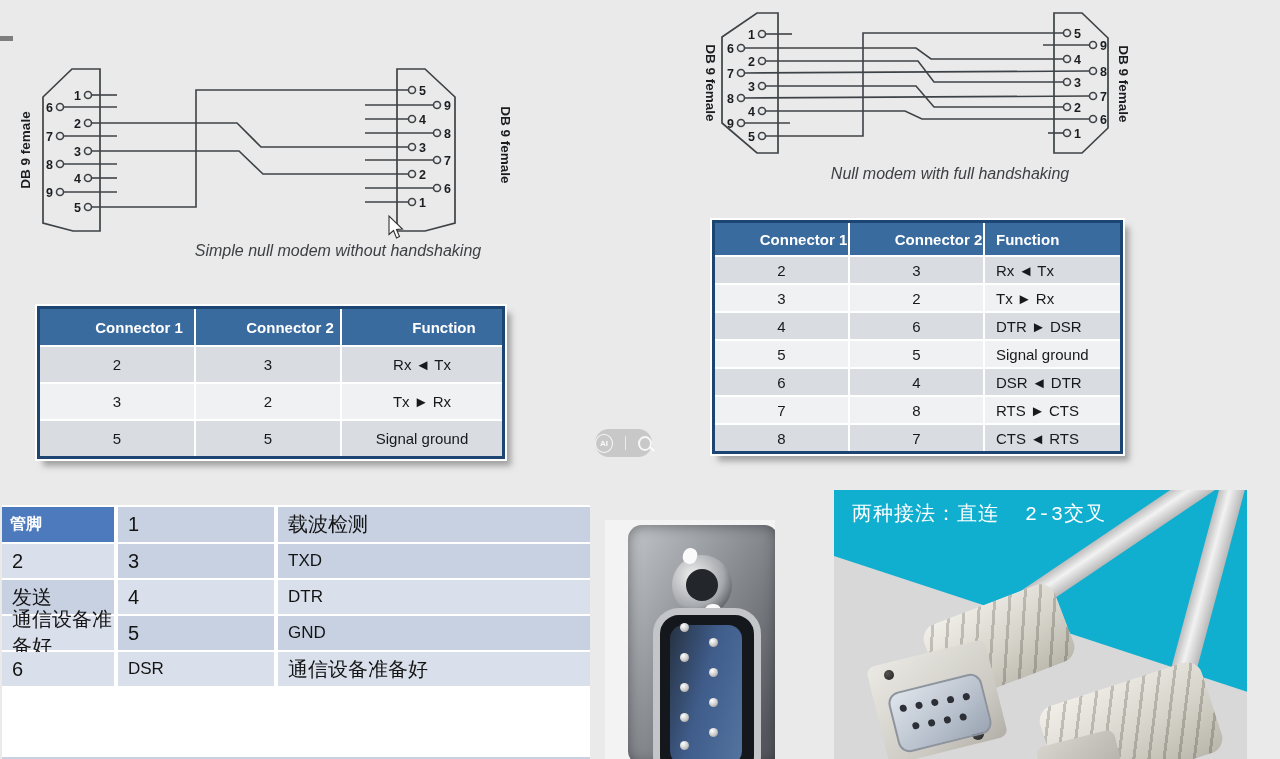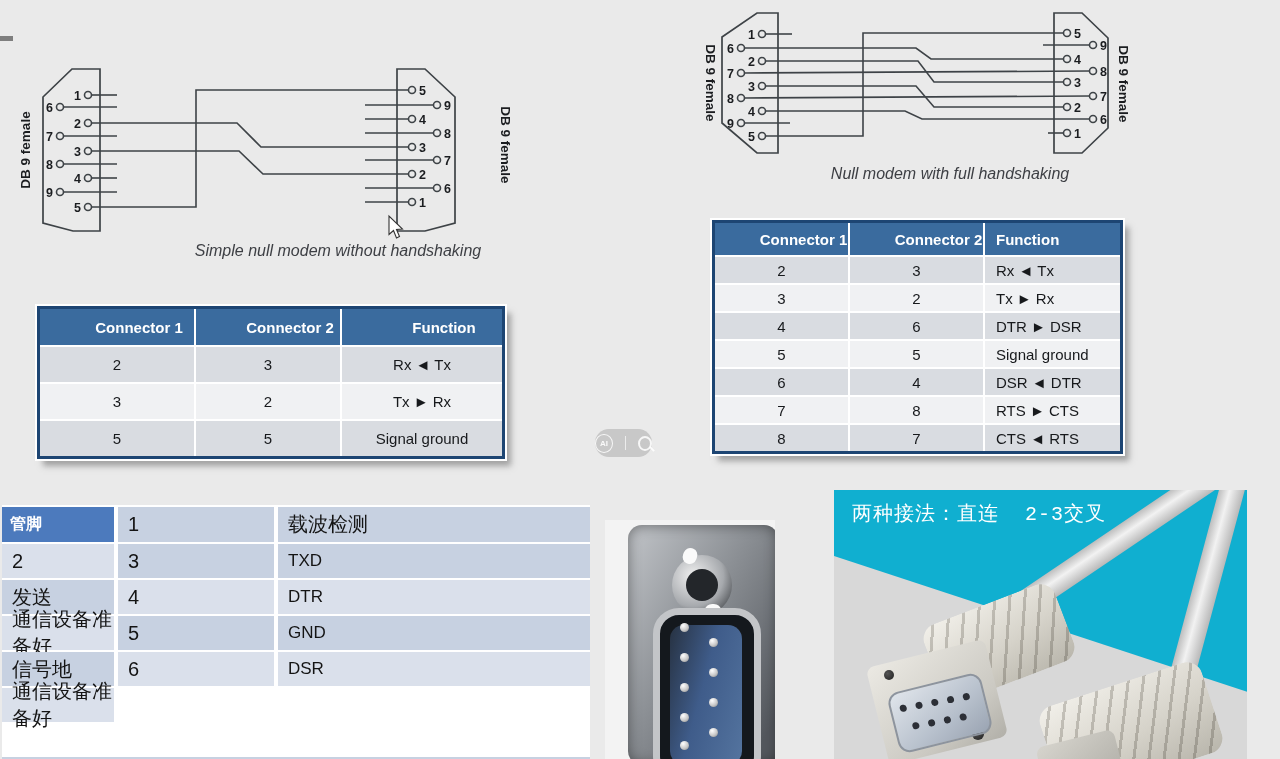--- a/index.html
+++ b/index.html
@@ -288,21 +288,20 @@
     <div class="c cra cn-desc">载波检测</div>
     <div class="c crb cn-num">2</div>
     <div class="c cra cn-num">3</div>
     <div class="c cra cn-sig">TXD</div>
     <div class="c cra cn-desc">发送</div>
     <div class="c crb cn-num">4</div>
     <div class="c crb cn-sig">DTR</div>
     <div class="c crb cn-desc">通信设备准备好</div>
     <div class="c cra cn-num">5</div>
     <div class="c cra cn-sig">GND</div>
-    <div class="c cra cn-desc">信号地</div>
     <div class="c crb cn-num">6</div>
     <div class="c crb cn-sig">DSR</div>
     <div class="c crb cn-desc">通信设备准备好</div>
   </div>
 
   <div class="cn-sliver" style="left:2px;top:757px;width:588px;height:2px;"></div>
 
   <div class="wm" style="left:595px;top:429px;width:57px;height:28px;">
     <span class="aic">AI</span>
     <span class="sep"></span>

